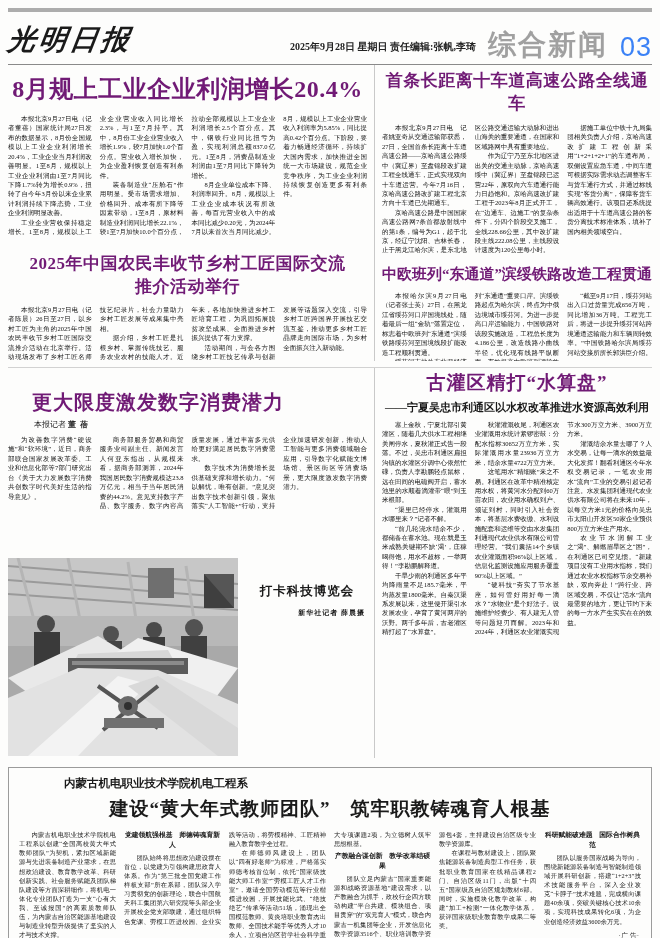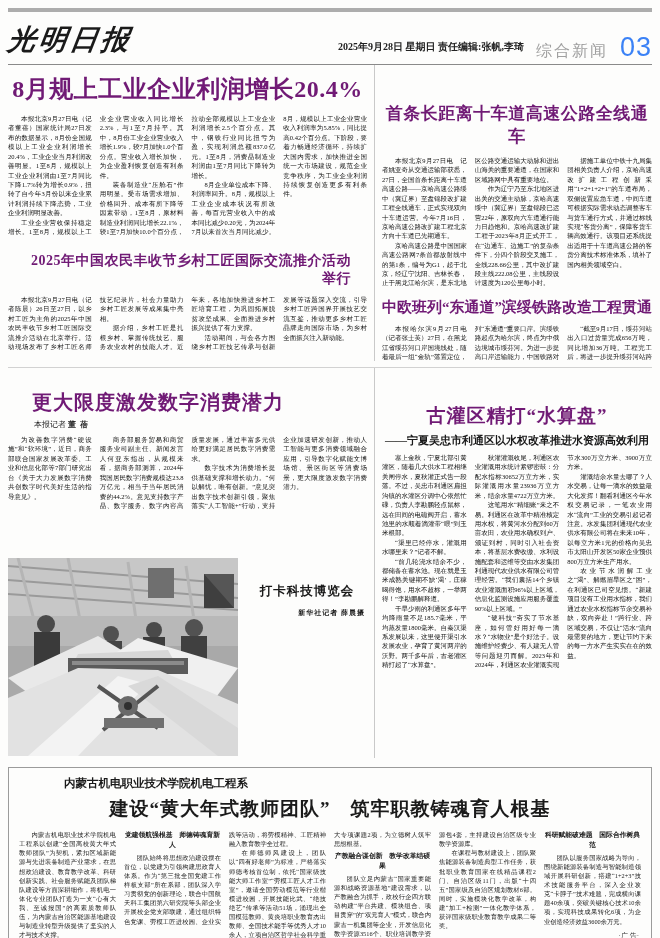--- a/index.html
+++ b/index.html
@@ -12,34 +12,34 @@
   }
   
   .topbar { height:4px; background:#adadad; margin-bottom:9px; }
   .masthead-row { display:flex; justify-content:space-between; align-items:flex-end;
     border-bottom:1px solid #8a8a8a; padding-bottom:5px; height:44px; }
   .logo { font-family:"DejaVu Serif", serif; font-style:italic; font-weight:bold;
     font-size:28px; letter-spacing:3px; transform:skewX(-8deg); white-space:nowrap; }
   .head-right { display:flex; align-items:flex-end; gap:12px; }
   .dateline { font-family:Liberation Serif, serif; font-size:10px; font-weight:bold;
     color:#222; padding-bottom:5px; white-space:nowrap; }
-  .section-title { font-size:16px; font-weight:normal; color:#a0a0a0; letter-spacing:2px;
+  .section-title { font-size:28px; font-weight:bold; color:#a0a0a0; letter-spacing:2px;
     line-height:1; white-space:nowrap; }
   .page-num { font-family:"Liberation Sans", sans-serif; font-size:27px; color:#3b82f6;
     line-height:0.9; letter-spacing:1px; }
   
   .band { display:flex; overflow:hidden; }
   .band1 { height:296px; }
   .band2 { height:390px; }
   .bleft { flex:0 0 367px; padding-right:7px; border-right:1px solid #c9c9c9; overflow:hidden; }
-  .bright { flex:1; padding-left:7px; overflow:hidden;margin-top:33px; }
+  .bright { flex:1; padding-left:7px; overflow:hidden; }
   
   .hl { font-weight:bold; text-align:center; font-family:"Liberation Serif", serif; color:#701a75; }
   .hl-a1 { font-size:24px; letter-spacing:0.5px; margin:8px 0 9px; }
-  .hl-a2 { font-size:14px; margin:10px 16px 7px; letter-spacing:0.5px;text-align:right; }
+  .hl-a2 { font-size:17px; margin:10px 16px 7px; letter-spacing:0.5px; }
   .hl-a3 { font-size:17px; margin:4px 0 8px; letter-spacing:0.5px; }
   .hl-a4 { font-size:15px; margin:8px 0 7px; }
   .hl-a5 { font-size:20px; text-align:left; padding-left:24px; margin:21px 0 3px; letter-spacing:1px; }
   .hl-a6 { font-size:19px; margin:2px 0 4px; letter-spacing:1px; }
   .sub-a6 { font-size:11px; font-weight:bold; text-align:center; margin-bottom:5px; }
   .byline { font-size:8px; color:#222; margin-bottom:5px; }
   .byline.center { text-align:center; }
   .byline .rep-name { letter-spacing:4px; font-weight:bold; }
   .body-cols { font-size:6.5px; line-height:1.45; text-align:justify; color:#111;
     column-gap:8px; overflow:hidden; }

